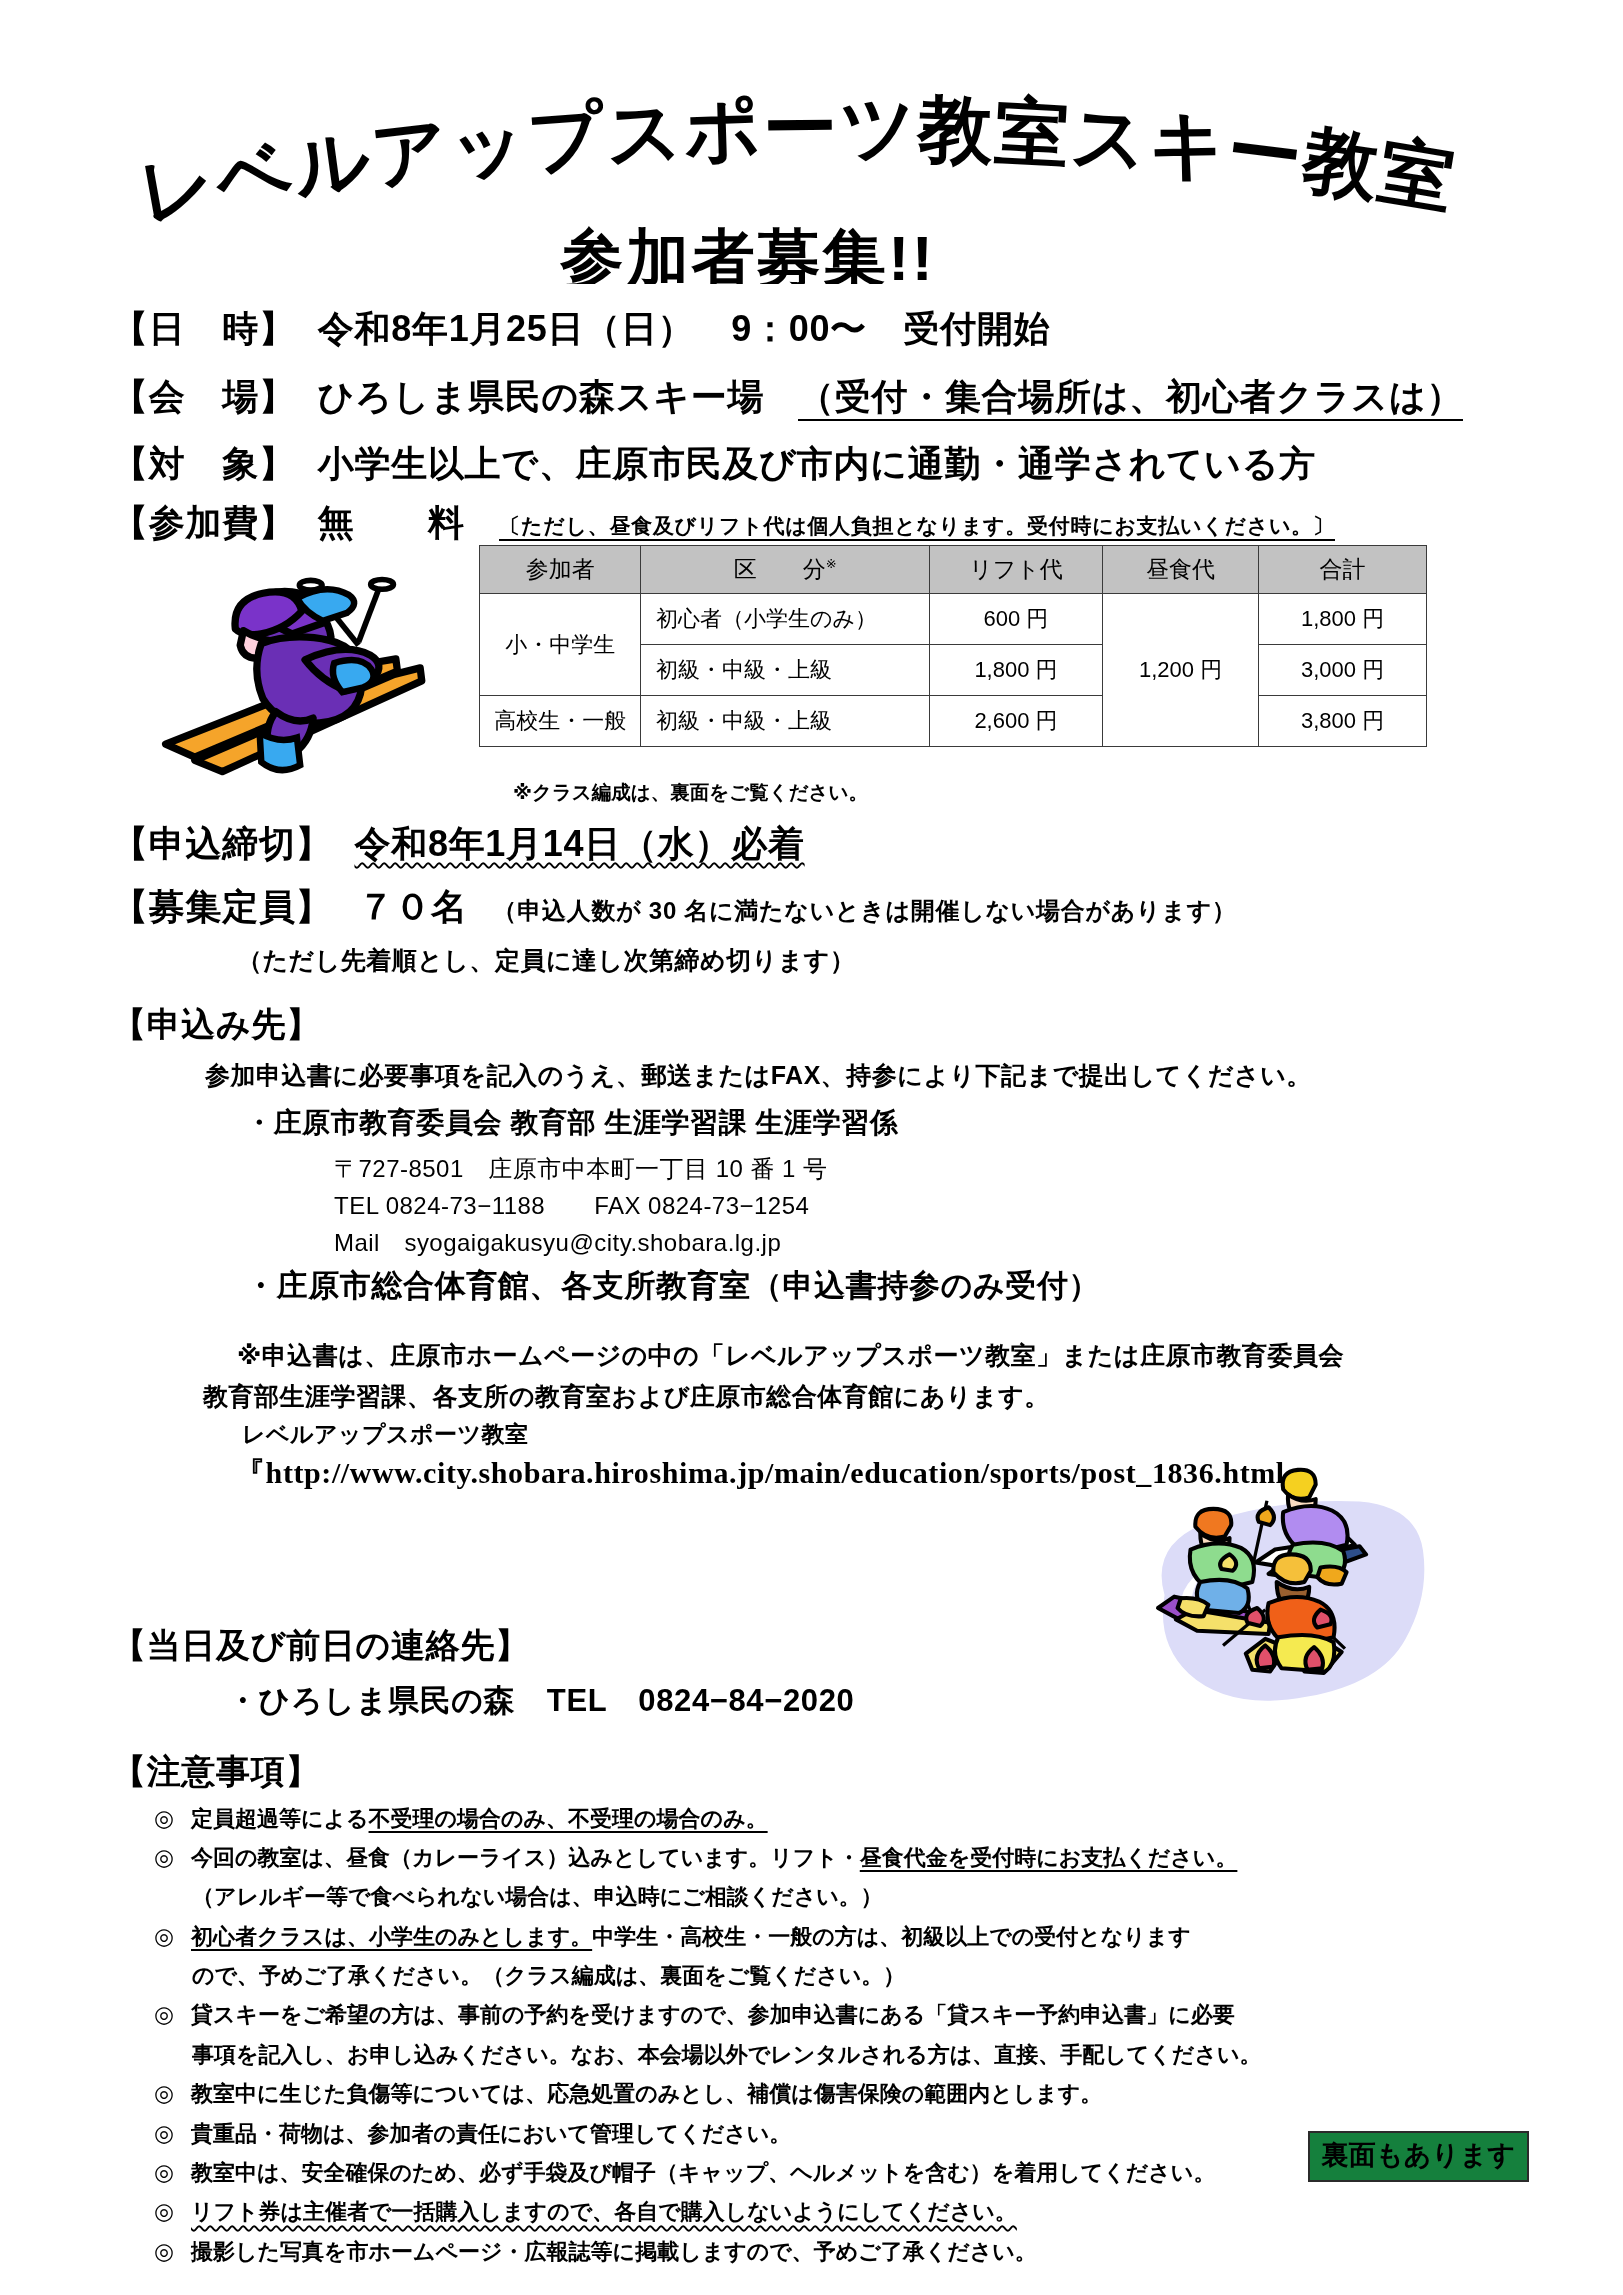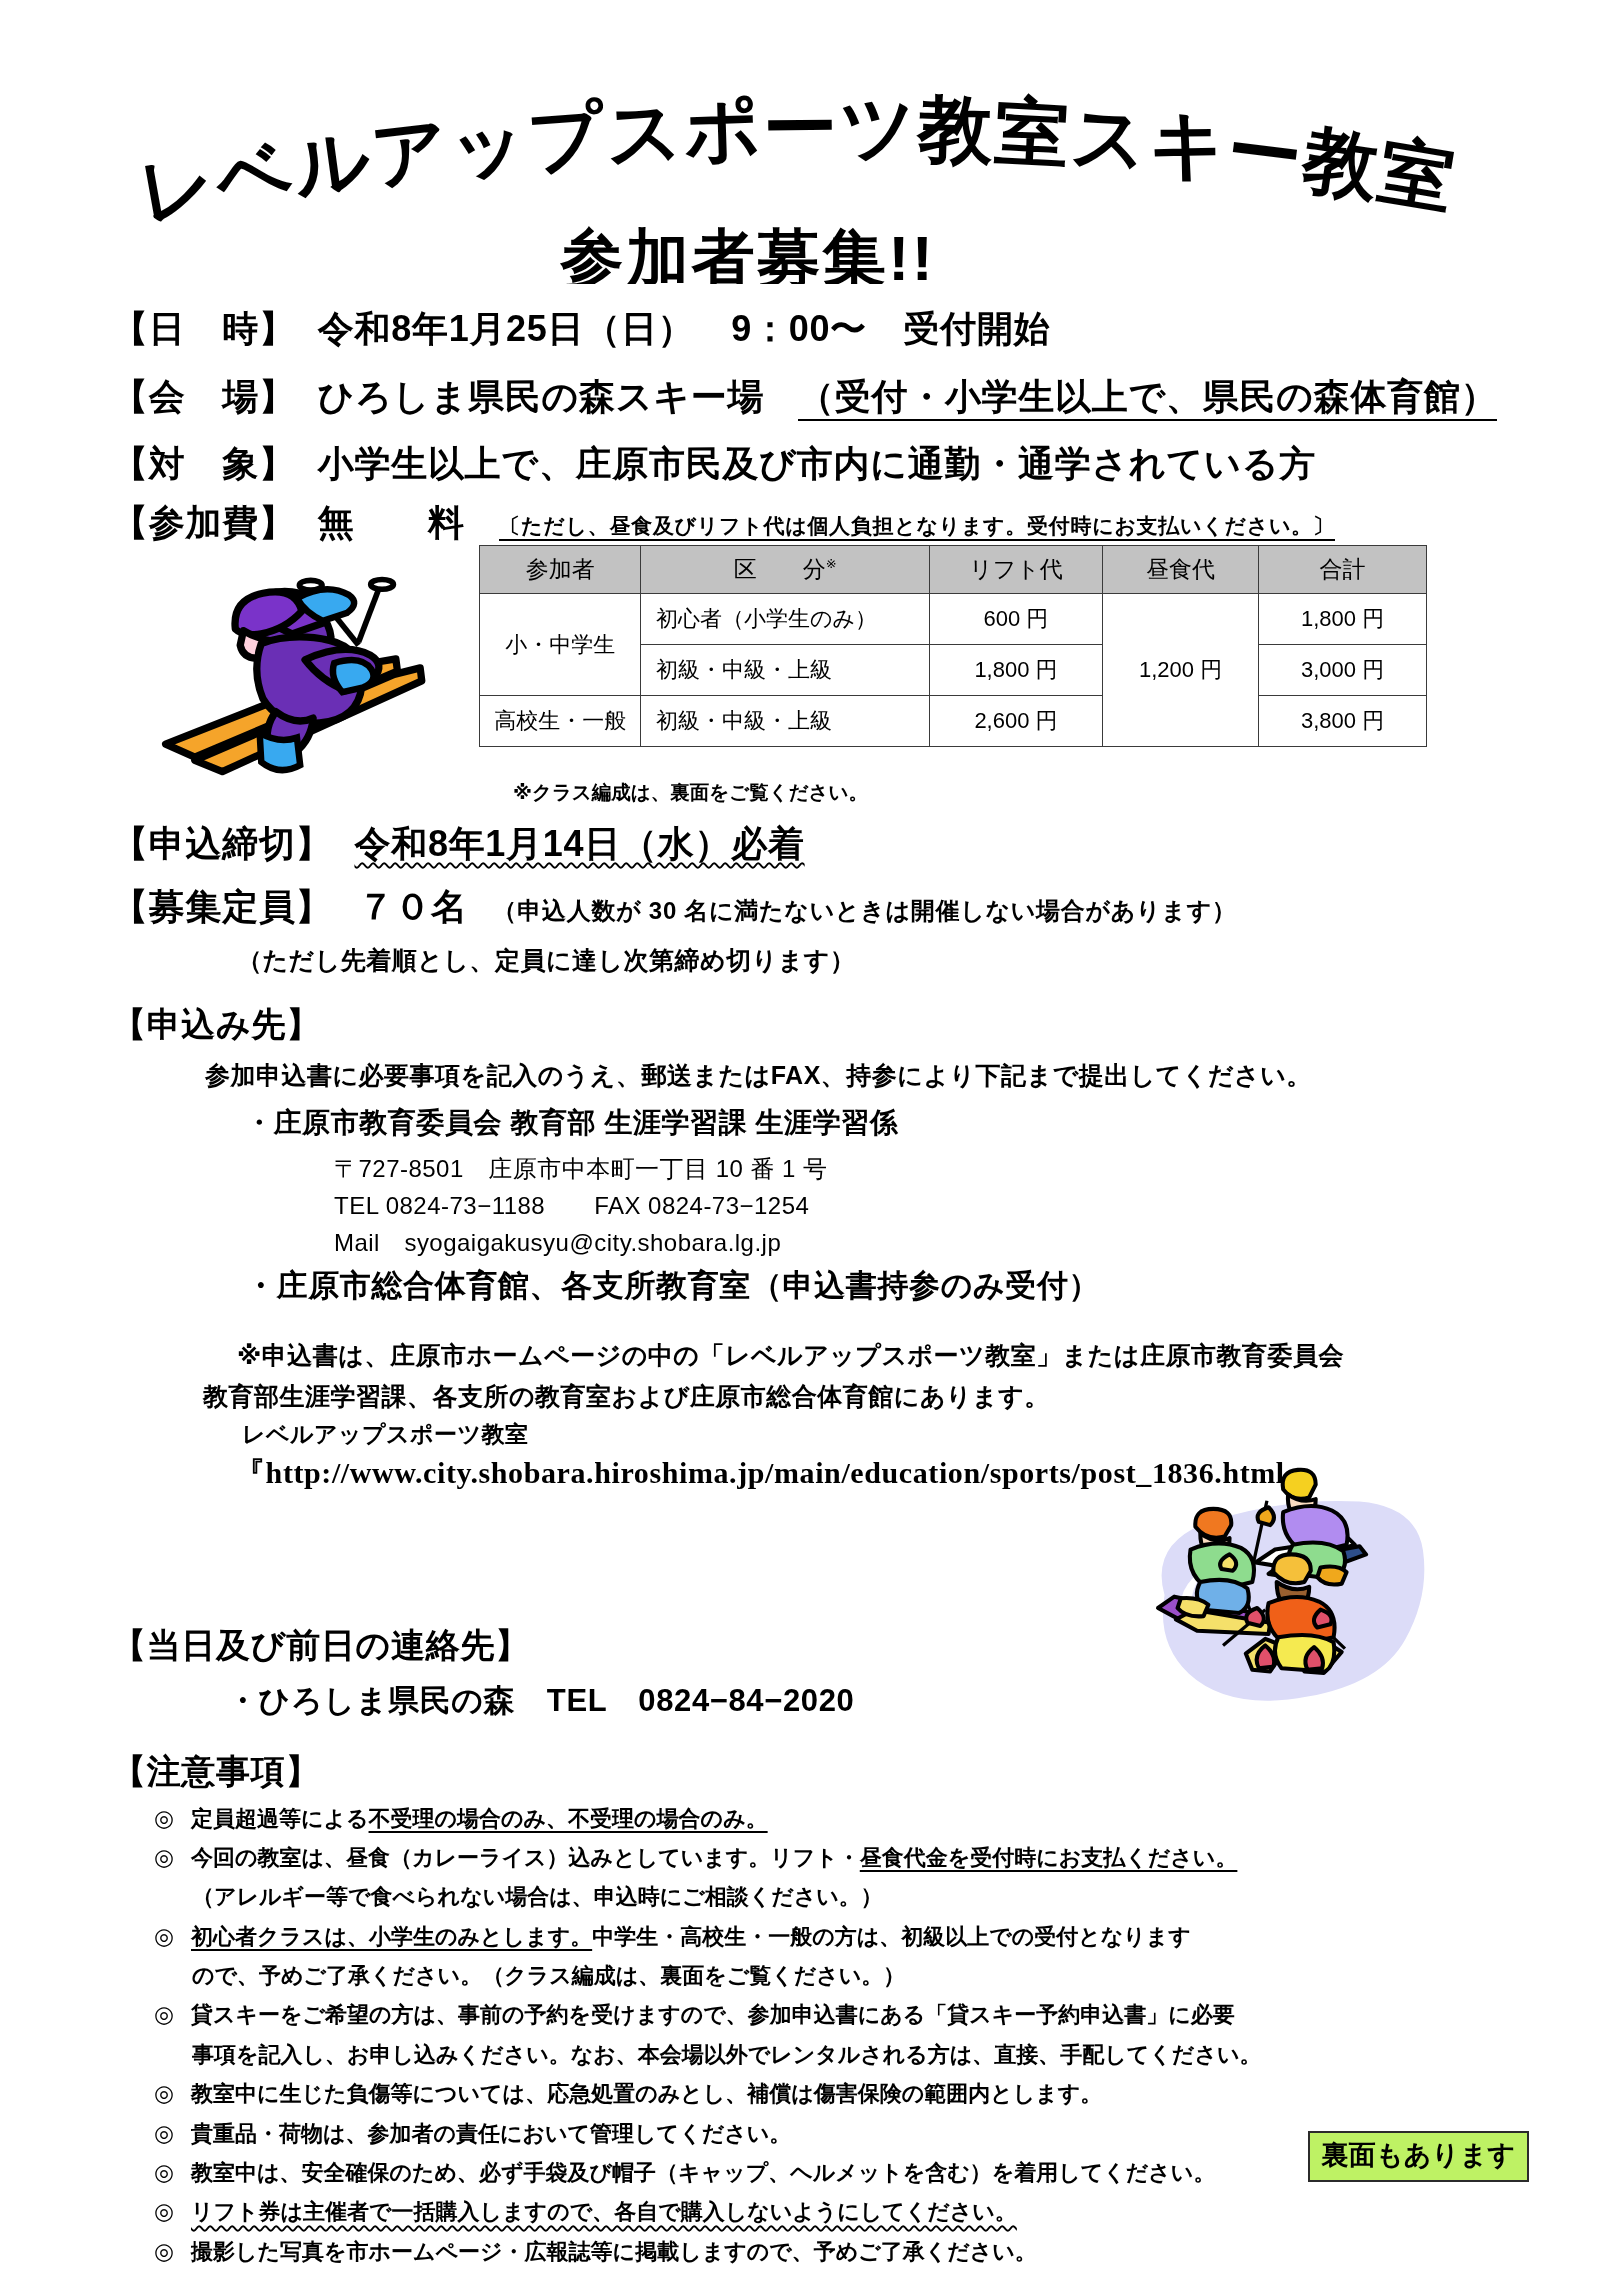--- a/index.html
+++ b/index.html
@@ -97,21 +97,21 @@
 
   
   #back-side-badge {
     position: absolute;
     left: 1308px;
     top: 2128px;
     border: 2.4px solid #2b2b2b;
     padding: 4px 11.4px 6.5px 11.4px;
     font-size: 27px;
     font-weight: bold;
-    background: #bef264;
+    background: #15803d;
     letter-spacing: 0.01em;
   }
 
   
   .note-item {
     position: absolute;
     white-space: nowrap;
     font-size: 23.5px;
     font-weight: bold;
   }
@@ -142,21 +142,21 @@
 </div>
 
 <div class="line" style="left:112px; top:305px; font-size:36px;">
   <span class="lbl">【日　時】</span>
   <span style="margin-left:11.4px;">令和8年1月25日（日）　9：00〜　受付開始</span>
 </div>
 
 <div class="line" style="left:112px; top:373px; font-size:36px;">
   <span class="lbl">【会　場】</span>
   <span style="margin-left:11.4px;">ひろしま県民の森スキー場</span>
-  <span class="u2" style="margin-left:23px;">（受付・小学生以上で、県民の森体育館）</span>
+  <span class="u2" style="margin-left:23px;">（受付・集合場所は、初心者クラスは）</span>
 </div>
 
 <div class="line" style="left:112px; top:440px; font-size:36px;">
   <span class="lbl">【対　象】</span>
   <span style="margin-left:11.4px;">小学生以上で、庄原市民及び市内に通勤・通学されている方</span>
 </div>
 
 <div class="line" style="left:112px; top:499px; font-size:36px;">
   <span class="lbl">【参加費】</span>
   <span style="margin-left:11.4px;">無　　料</span>

